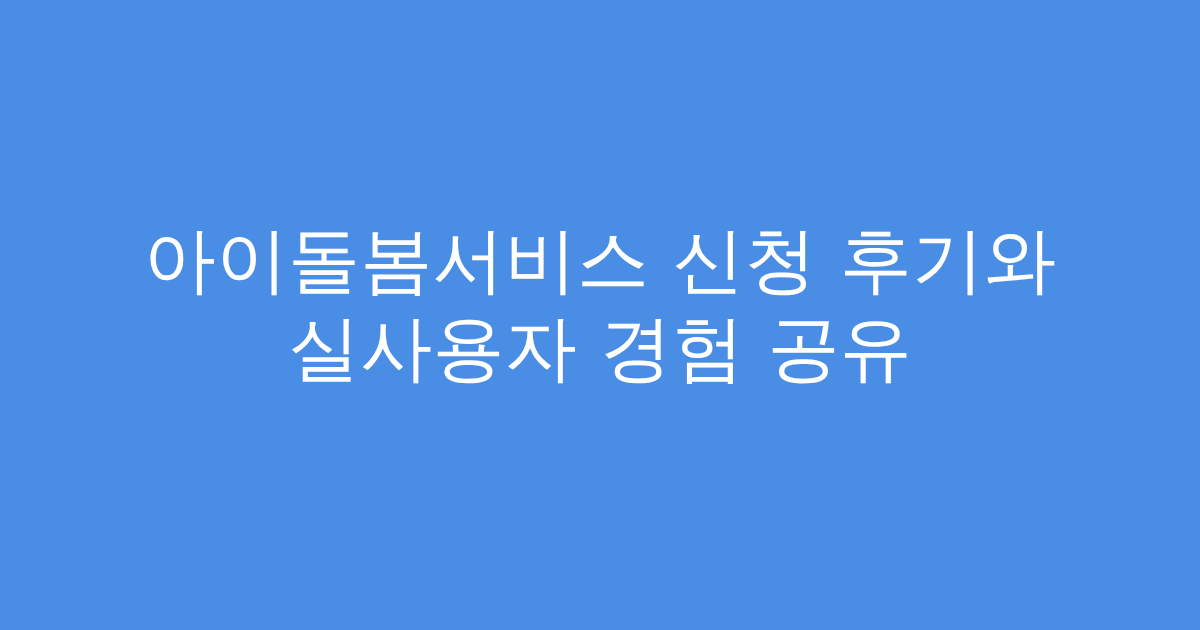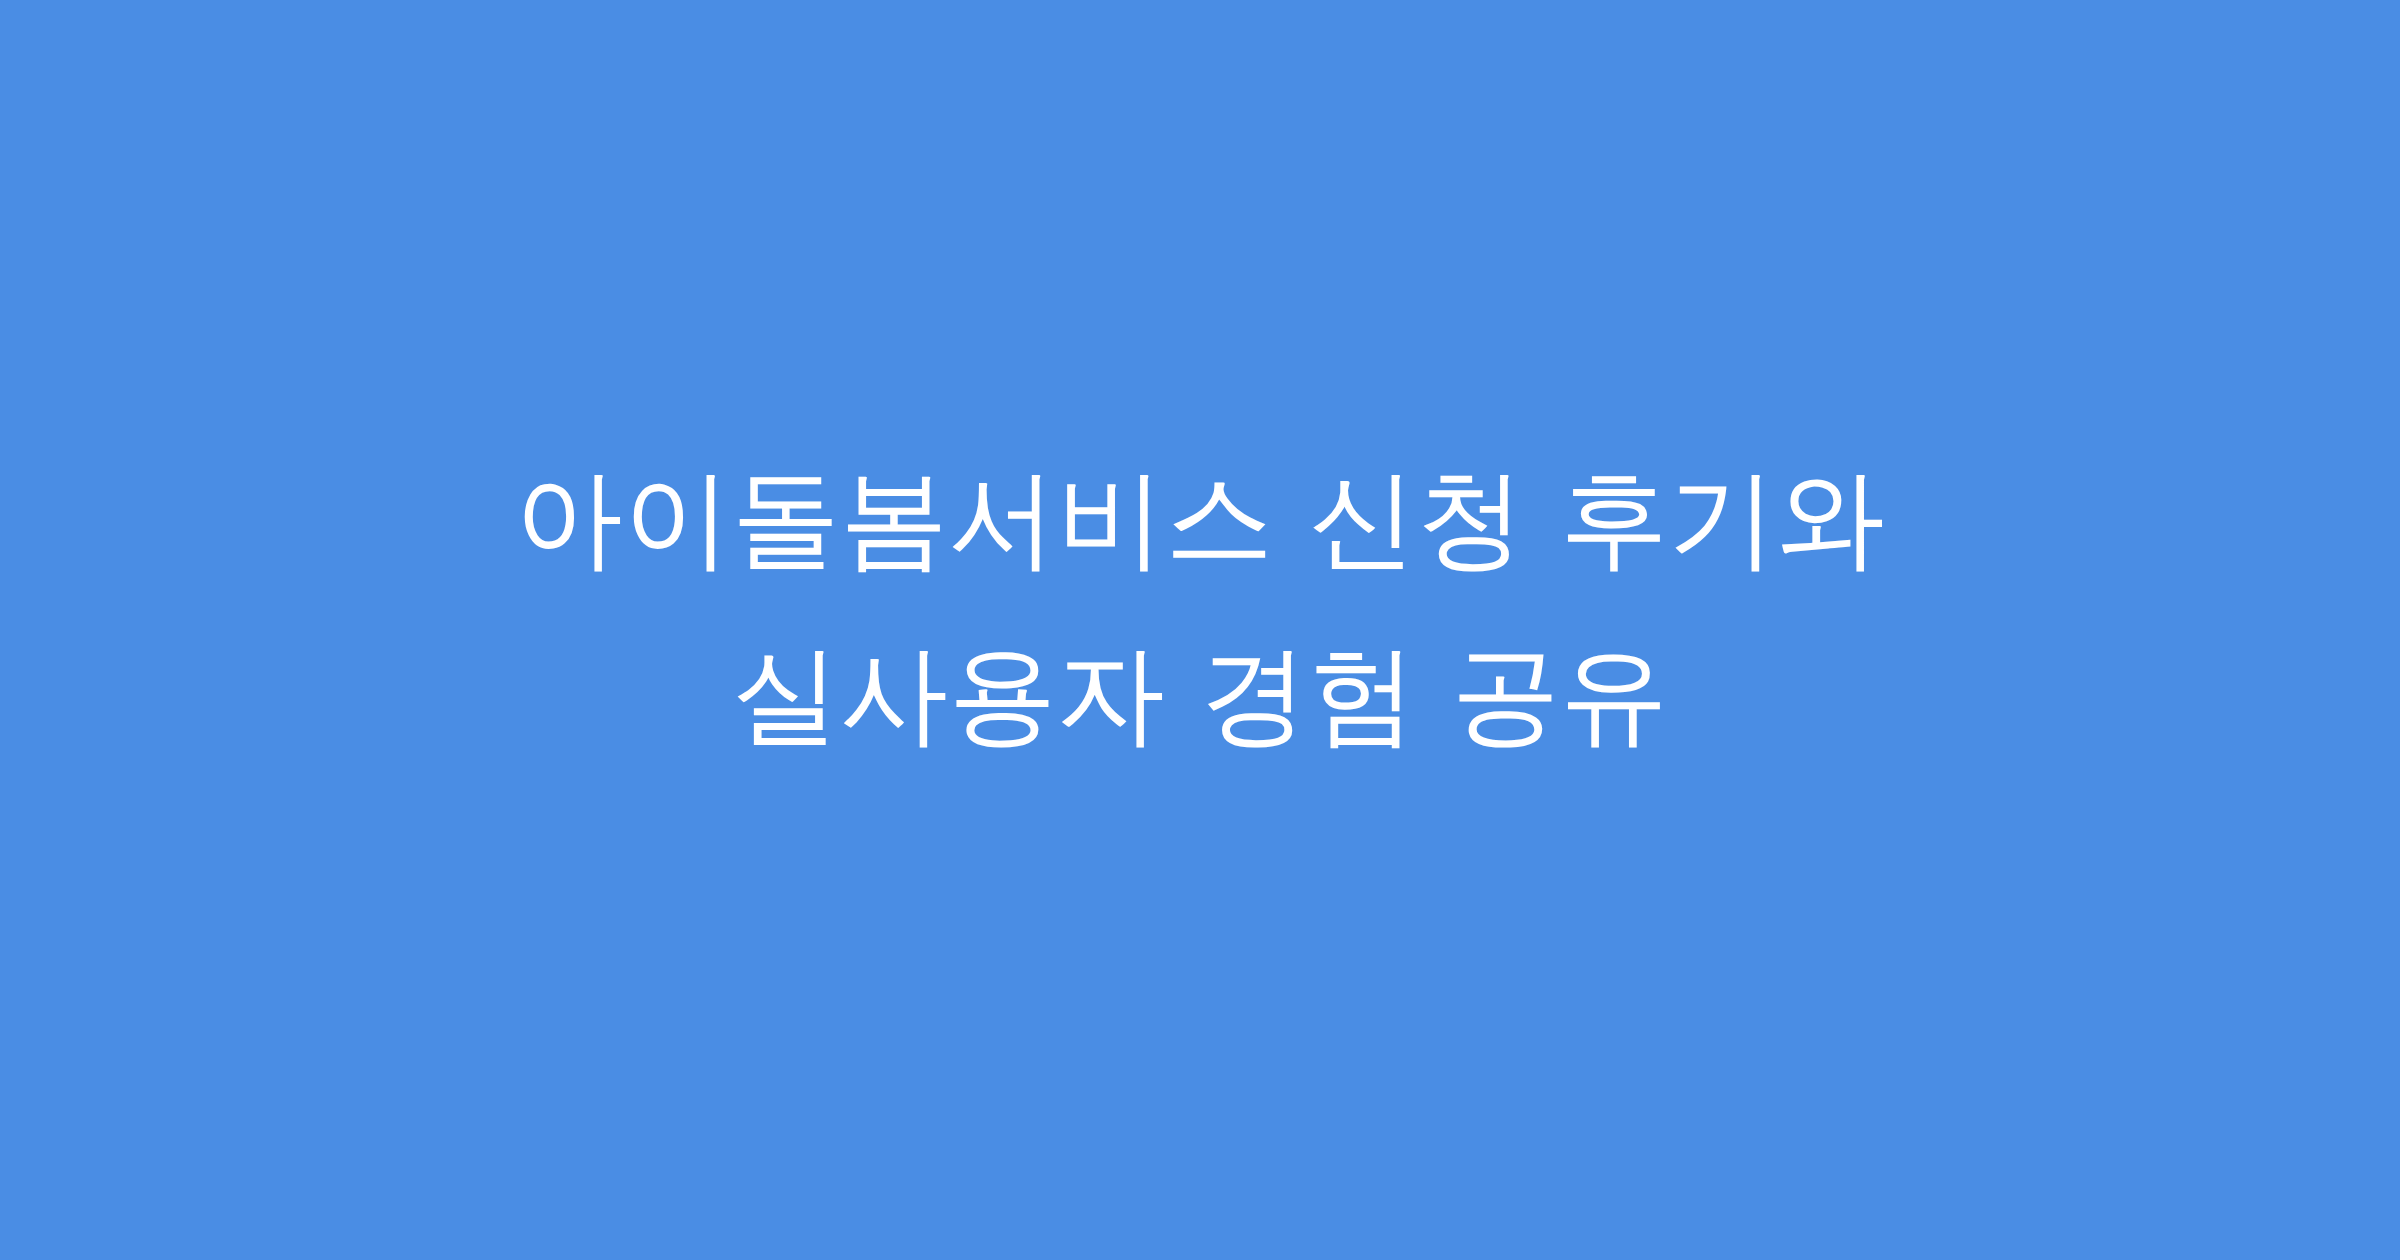--- a/index.html
+++ b/index.html
@@ -29,21 +29,21 @@
   }
 
   
   .headline {
     width: 1060px;
     margin: 0;
     padding: 0 0 22px 0;      
     text-align: center;
     color: #ffffff;
     font-family: "DejaVu Sans", "Liberation Sans", sans-serif;
-    font-size: 54px;
+    font-size: 72px;
     line-height: 88px;
     font-weight: 400;
     letter-spacing: 0.2px;
     word-break: keep-all;
     white-space: pre-line;    
     -webkit-font-smoothing: antialiased;
   }
 </style>
 </head>
 <body>

